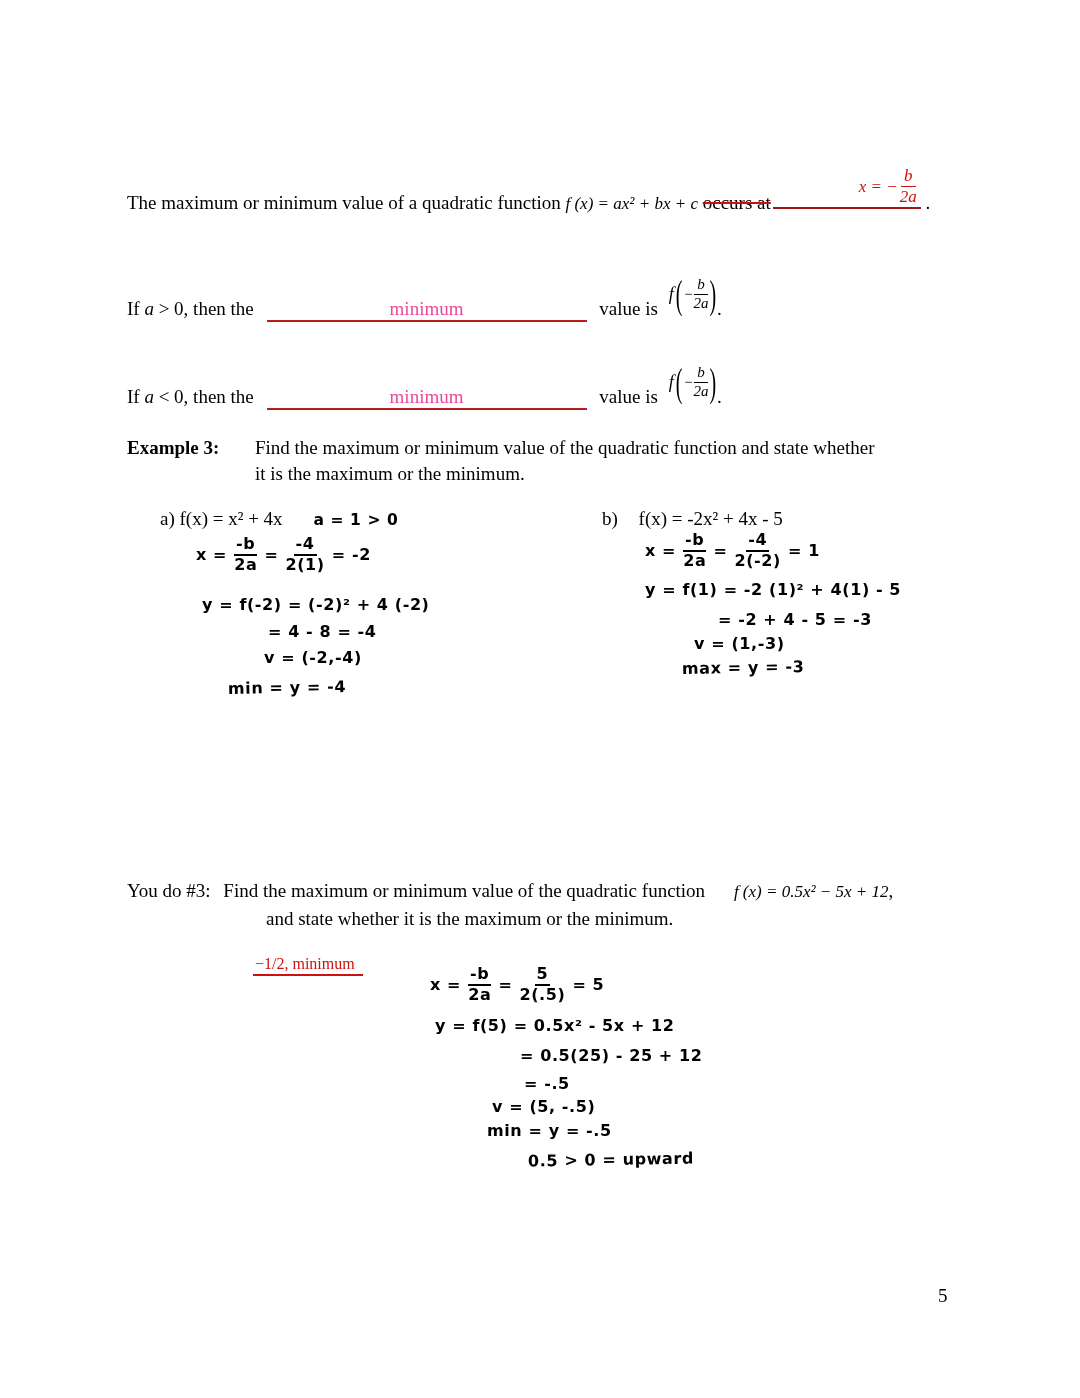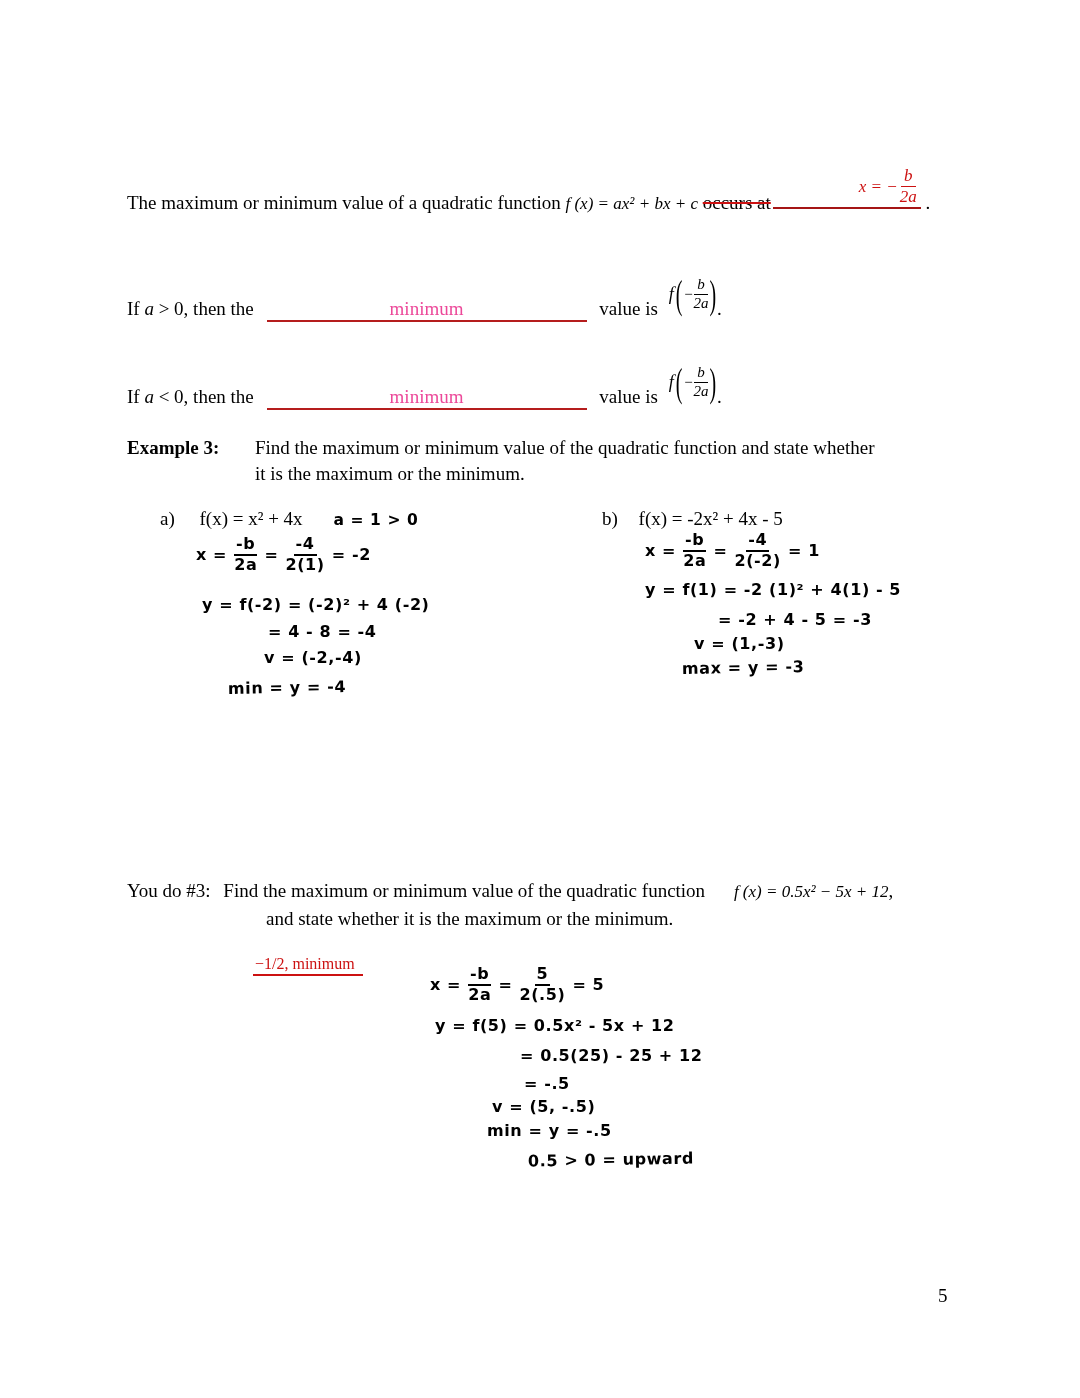--- a/index.html
+++ b/index.html
@@ -129,21 +129,21 @@
       <span class="paren">)</span>
     </span><span>.</span>
 </div>
 
 <div class="row bold" style="top:437px; left:127px;">Example 3:</div>
 <div class="row" style="top:437px; left:255px;">Find the maximum or minimum value of the quadratic function and state whether</div>
 <div class="row" style="top:463px; left:255px;">it is the maximum or the minimum.</div>
 
 <div class="row" style="top:508px; left:160px;">
   <span>a)</span>
-  <span style="margin-left:20px;">f(x) = x² + 4x</span>
+  <span style="margin-left:0;">f(x) = x² + 4x</span>
   <span class="hw note">a = 1 &gt; 0</span>
 </div>
 
 <div class="hwline hw" style="top:536px; left:196px;">
   <span>x =</span>
   <span class="frac hwfrac">
       <span class="num">-b</span>
       <span class="den">2a</span>
     </span>
   <span>=</span>

